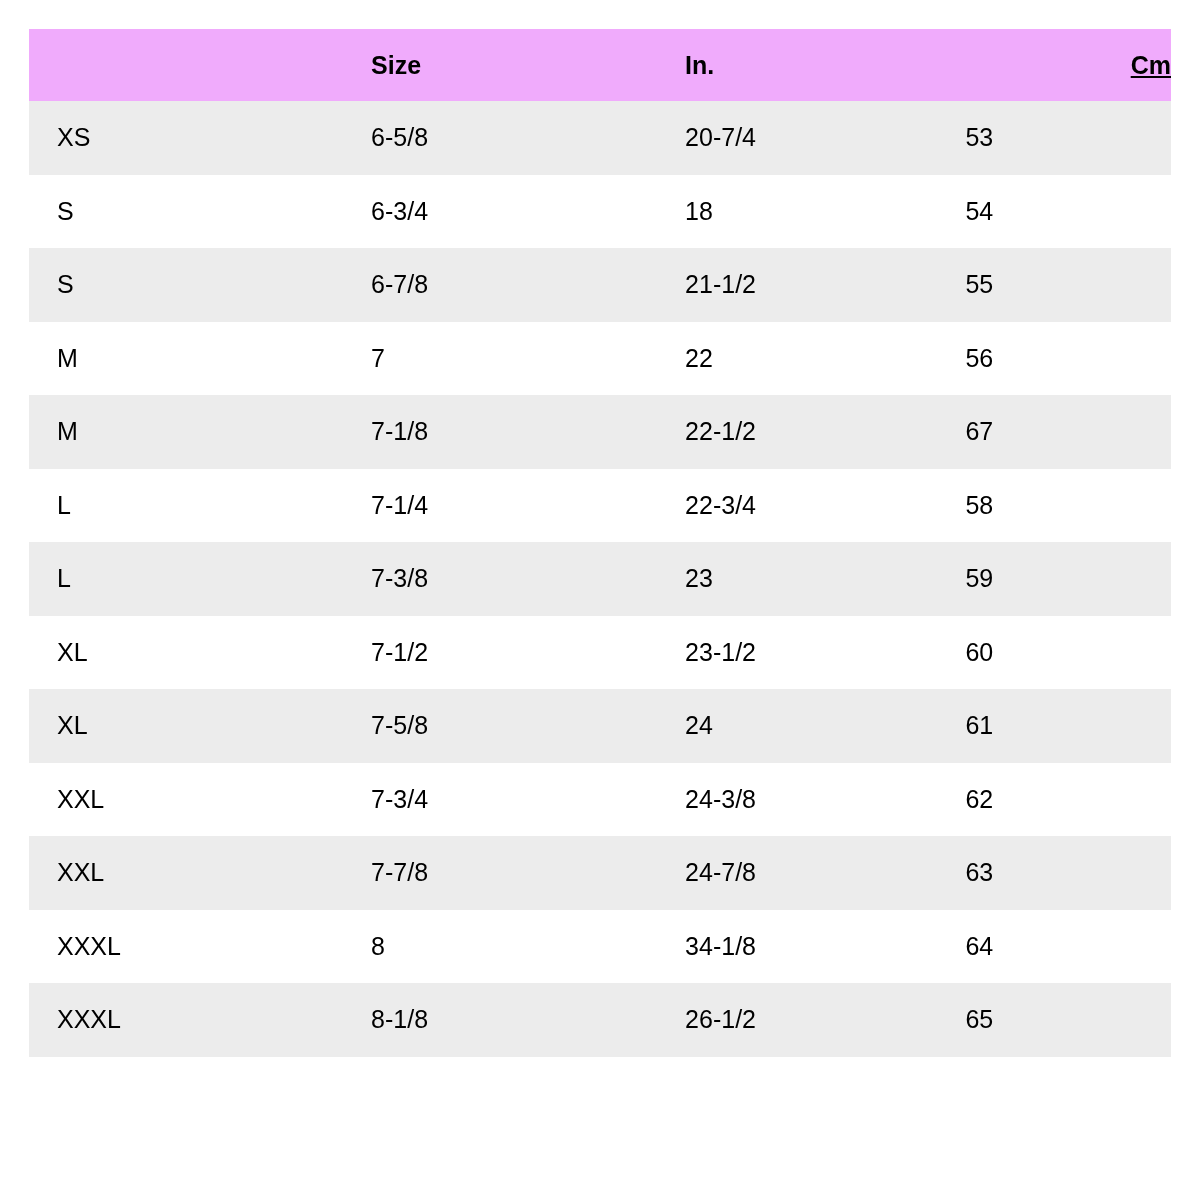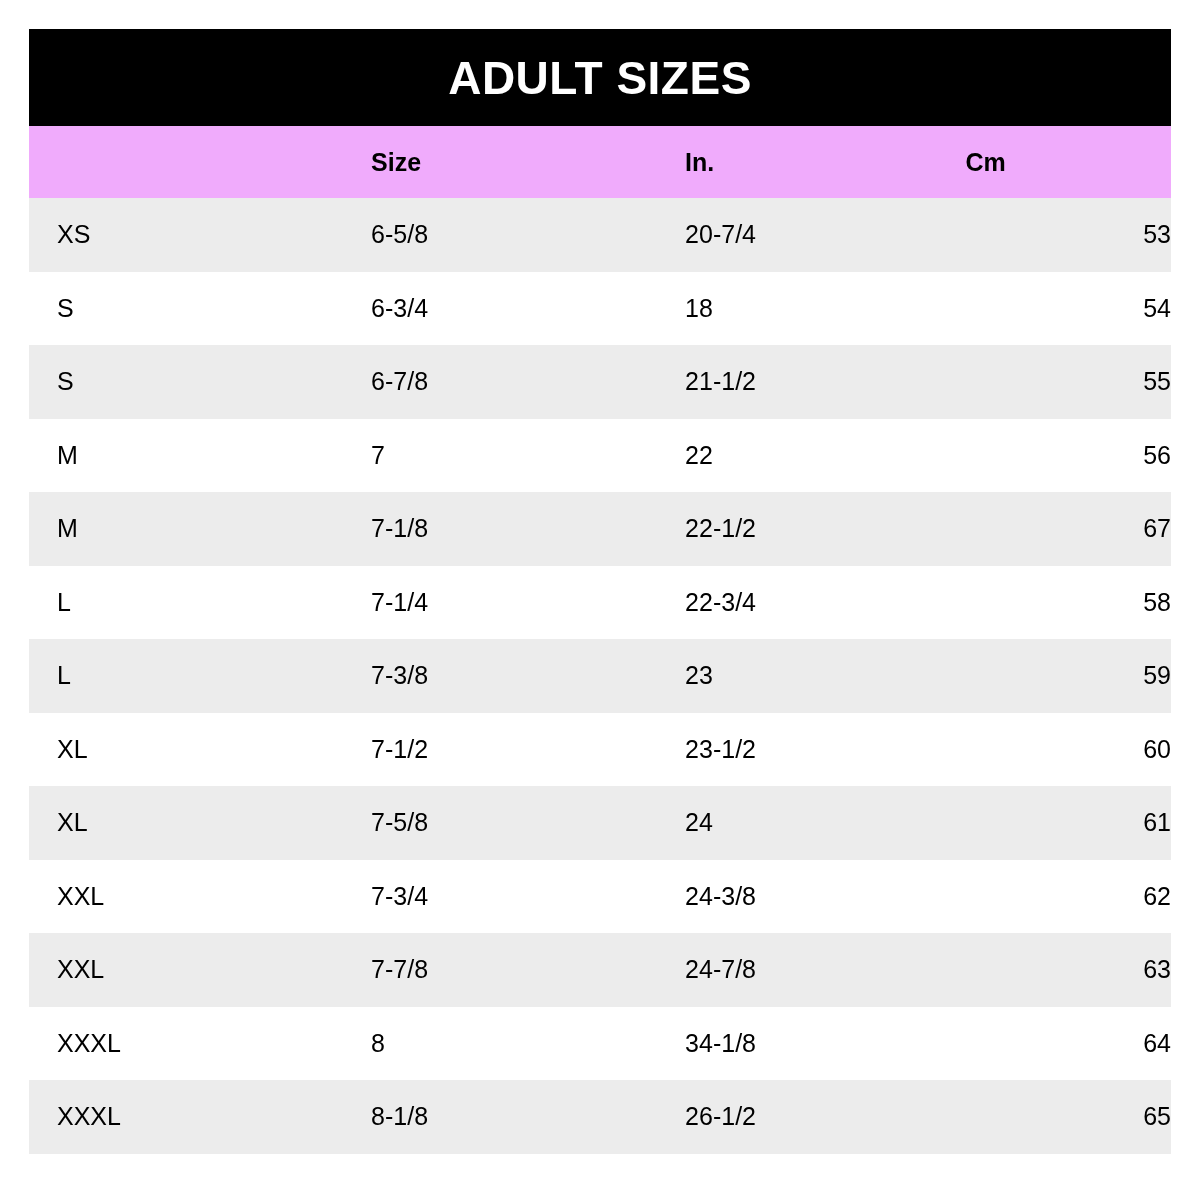--- a/index.html
+++ b/index.html
@@ -49,51 +49,49 @@
     height: 72px;
     font-size: 25px;
     font-weight: bold;
     text-align: left;
     padding: 0 0 0 28px;
     background: #f0abfc;
     vertical-align: middle;
   }
   thead th.blank { padding: 0; }
   thead th.col-cm {
-    text-align: left;
+    text-align: right;
     padding: 0;
+    text-decoration: underline;
   }
   tbody td {
     height: 73.5px;
     font-size: 25px;
     font-weight: normal;
     padding: 0 0 0 28px;
     vertical-align: middle;
     text-align: left;
     margin-top: 40px;
   }
   tbody td.cm-cell {
-    text-align: right;
+    text-align: left;
     padding: 0;
   }
   tbody tr.shaded td {
     background: #ececec;
   }
   tbody tr.plain td {
     background: #ffffff;
   }
 </style>
 </head>
 <body>
 
 <div class="sheet">
 
-  <div class="title-bar">
-    <span class="title-text">ADULT SIZES</span>
-  </div>
 
   <table class="size-table">
     <colgroup>
       <col class="c0">
       <col class="c1">
       <col class="c2">
       <col class="c3">
     </colgroup>
     <thead>
       <tr>

